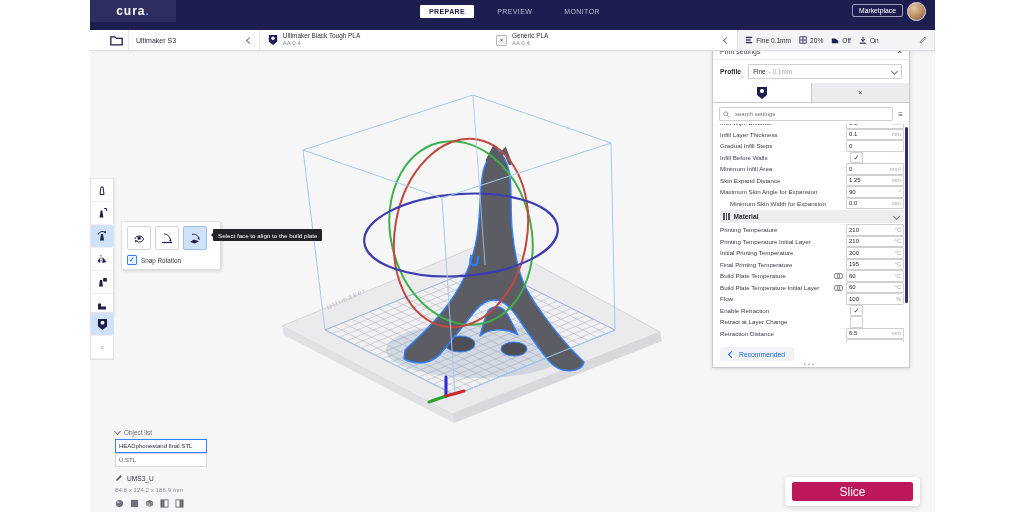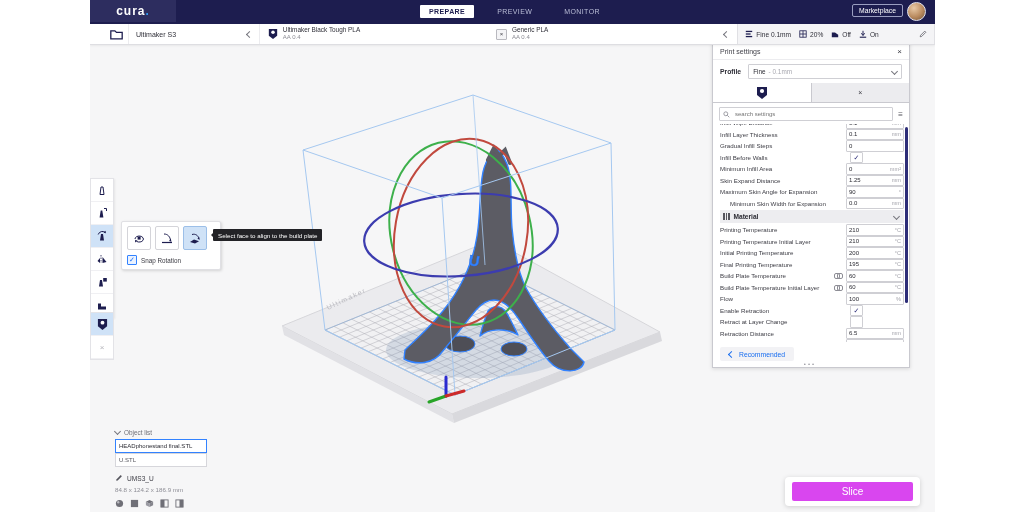--- a/index.html
+++ b/index.html
@@ -1,20 +1,20 @@
 <!DOCTYPE html>
 <html><head>
 <meta charset="utf-8">
 <style>
   html,body{margin:0;padding:0;width:1024px;height:512px;background:#ffffff;overflow:hidden;
     font-family:"Liberation Sans", sans-serif;-webkit-font-smoothing:antialiased;}
   .window{position:absolute;left:90px;top:0;width:845px;height:512px;background:#f6f6f7;overflow:hidden;}
 
   
-  .topbar{position:relative;height:24px;background:#1d1d4f;z-index:10;}
+  .topbar{position:relative;height:30px;background:#1d1d4f;z-index:10;}
   .logoblock{position:absolute;left:0;top:0;width:86px;height:22px;background:#2d2d5f;
     display:flex;align-items:center;justify-content:center;color:#fff;font-weight:bold;
     font-size:12px;letter-spacing:1px;}
   .logoblock .dot{color:#2f9bf5;}
   .navtabs{position:absolute;left:330px;top:0;height:22px;display:flex;align-items:center;gap:14px;}
   .navtab{font-size:7px;letter-spacing:.4px;color:#b9bdd6;padding:3px 9px;cursor:default;}
   .navtab.active{background:#fff;color:#1d1d4f;border-radius:1px;font-weight:bold;}
   .marketplace{position:absolute;right:32px;top:4px;border:1px solid #9a9ec0;color:#fff;
     font-size:6.8px;padding:2px 6px;border-radius:2px;}
   .avatar{position:absolute;right:9px;top:2px;width:17px;height:17px;border-radius:50%;
@@ -128,22 +128,22 @@
   .pscroll{position:absolute;right:1px;top:84px;width:3px;height:176px;background:#2d2d78;border-radius:2px;}
   .recbtn{margin:5px 7px 6px;height:14px;background:#f2f2f5;border-radius:2px;
     display:inline-flex;align-items:center;gap:5px;padding:0 9px;font-size:6.8px;color:#196ef0;}
   .dots{position:absolute;left:622px;top:361px;width:196px;text-align:center;color:#9a9aa2;
     font-size:6px;letter-spacing:2px;z-index:8;}
 
   
   .slicecard{position:absolute;left:695px;top:477px;width:135px;height:29px;background:#fff;
     border-radius:4px;box-shadow:0 1px 5px rgba(0,0,0,.16);display:flex;align-items:center;
     justify-content:center;z-index:8;}
-  .slicebtn{width:121px;height:19px;background:#d946ef;border:none;border-radius:2px;color:#fff;
-    font-size:10px;display:flex;align-items:center;justify-content:center;
+  .slicebtn{width:121px;height:19px;background:#be185d;border:none;border-radius:2px;color:#fff;
+    font-size:12px;display:flex;align-items:center;justify-content:center;
     font-family:"Liberation Sans",sans-serif;}
 </style>
 </head>
 <body>
 
 <div class="window">
 
   <svg class="scene" width="845" height="470" viewBox="0 42 845 470">
 
     <g>

